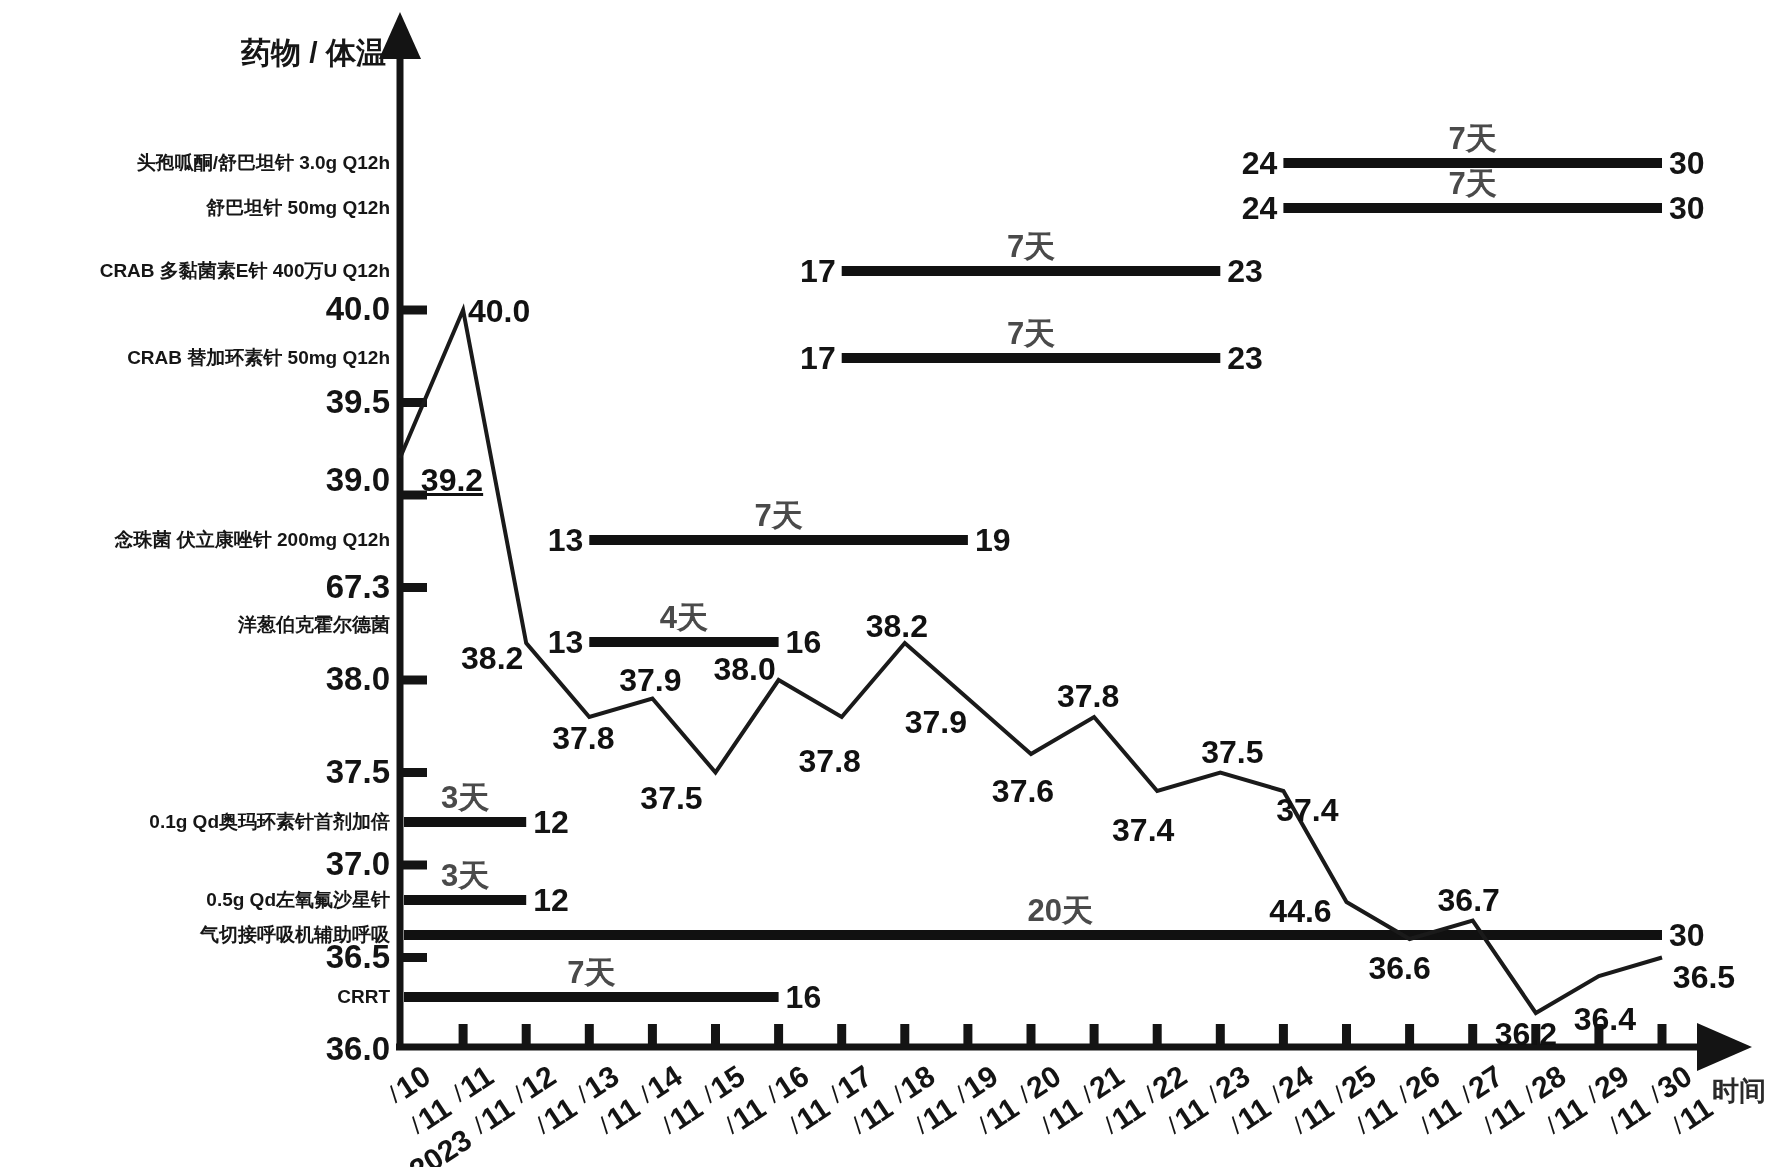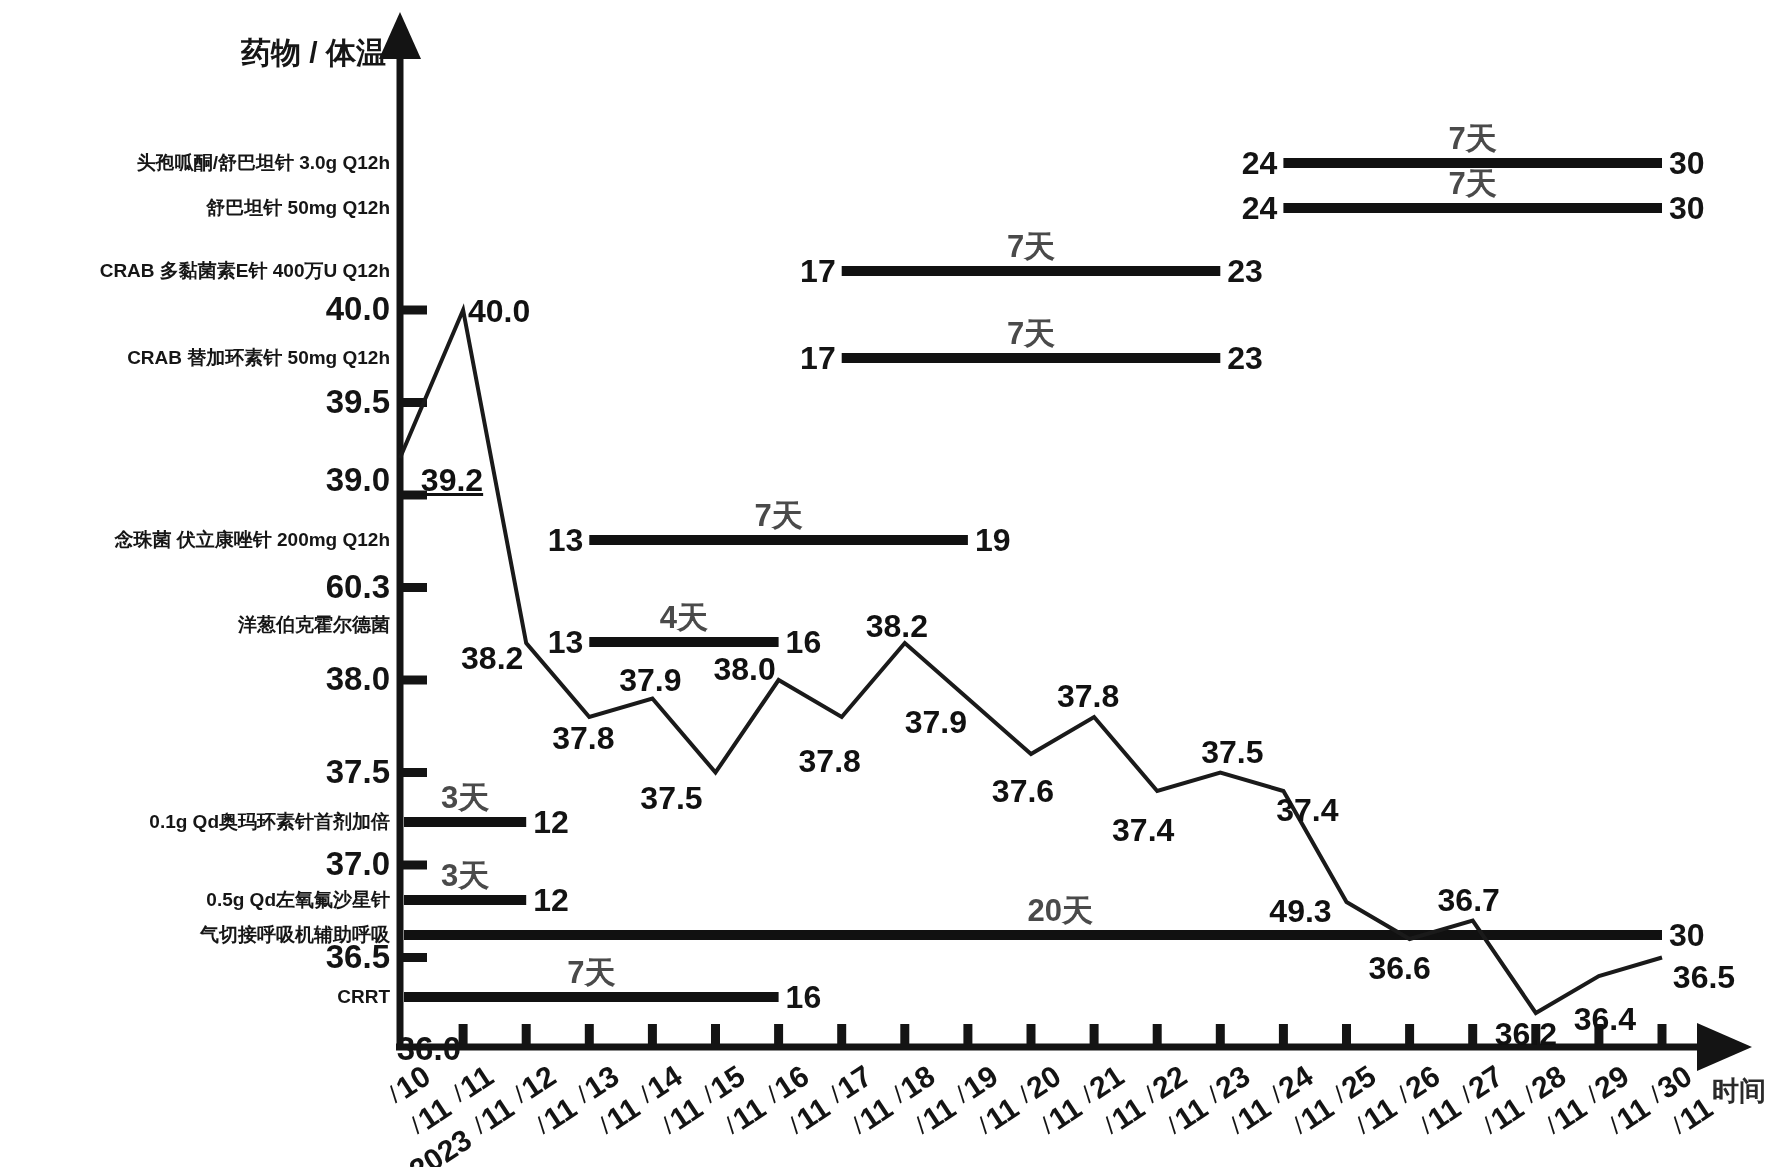--- a/index.html
+++ b/index.html
@@ -72,26 +72,26 @@
       <line x1="404" y1="822" x2="526.2" y2="822" stroke="#111111" stroke-width="10"></line>
       <line x1="404" y1="900" x2="526.2" y2="900" stroke="#111111" stroke-width="10"></line>
       <line x1="404" y1="935" x2="1662" y2="935" stroke="#111111" stroke-width="10"></line>
       <line x1="404" y1="997" x2="778.6" y2="997" stroke="#111111" stroke-width="10"></line>
       <polyline points="400,457.9999999999995 463.1,310 526.2,642.9999999999995 589.3,717.0000000000005 652.4,698.5000000000002 715.5,772.5 778.6,680 841.7,717.0000000000005 904.8,642.9999999999995 967.9,698.5000000000002 1031,753.9999999999998 1094.1,717.0000000000005 1157.2,791.0000000000002 1220.3000000000002,772.5 1283.4,791.0000000000002 1346.5,902.0000000000006 1409.6,938.9999999999998 1472.7,920.4999999999994 1535.8,1012.9999999999994 1598.9,976.0000000000002 1662,957.5" fill="none" stroke="#1a1a1a" stroke-width="4" stroke-linejoin="miter" stroke-miterlimit="6"></polyline>
     </svg>
   <div id="labels">
       <div class="abs ylab" style="right: 1383px; top: 290px;">40.0</div>
       <div class="abs ylab" style="right: 1383px; top: 382.5px;">39.5</div>
       <div class="abs ylab" style="right: 1383px; top: 461px;">39.0</div>
-      <div class="abs ylab" style="right: 1383px; top: 567.5px;">60.3</div>
+      <div class="abs ylab" style="right: 1383px; top: 567.5px;">67.3</div>
       <div class="abs ylab" style="right: 1383px; top: 660px;">38.0</div>
       <div class="abs ylab" style="right: 1383px; top: 752.5px;">37.5</div>
       <div class="abs ylab" style="right: 1383px; top: 845px;">37.0</div>
       <div class="abs ylab" style="right: 1383px; top: 937.5px;">36.5</div>
-      <div class="abs ylab" style="right: 1312px; top: 1030px; margin-left: 38px;">36.0</div>
+      <div class="abs ylab" style="right: 1383px; top: 1030px; margin-left: 38px;">36.0</div>
       <div class="abs medlab" style="right: 1383px; top: 146px;">
         <div>头孢呱酮/舒巴坦针 3.0g Q12h</div>
       </div>
       <div class="abs dur" style="left: 1412.7px; width: 120px; top: 118px;">7天</div>
       <div class="abs daynum" style="right: 495.6px; top: 145px;">24</div>
       <div class="abs daynum" style="left: 1669px; top: 145px;">30</div>
       <div class="abs medlab" style="right: 1383px; top: 191px;">
         <div>舒巴坦针 50mg Q12h</div>
       </div>
       <div class="abs dur" style="left: 1412.7px; width: 120px; top: 163px;">7天</div>
@@ -149,21 +149,21 @@
       <div class="abs ptlab" style="left: 611.5px; width: 120px; top: 779.5px;">37.5</div>
       <div class="abs ptlab" style="left: 684.6px; width: 120px; top: 651px;">38.0</div>
       <div class="abs ptlab" style="left: 769.7px; width: 120px; top: 743px;">37.8</div>
       <div class="abs ptlab" style="left: 836.8px; width: 120px; top: 608px;">38.2</div>
       <div class="abs ptlab" style="left: 875.9px; width: 120px; top: 703.5px;">37.9</div>
       <div class="abs ptlab" style="left: 963px; width: 120px; top: 773px;">37.6</div>
       <div class="abs ptlab" style="left: 1028.1px; width: 120px; top: 678px;">37.8</div>
       <div class="abs ptlab" style="left: 1083.2px; width: 120px; top: 812px;">37.4</div>
       <div class="abs ptlab" style="left: 1172.3px; width: 120px; top: 733.5px;">37.5</div>
       <div class="abs ptlab" style="left: 1247.4px; width: 120px; top: 792px;">37.4</div>
-      <div class="abs ptlab" style="left: 1240.5px; width: 120px; top: 893px;">49.3</div>
+      <div class="abs ptlab" style="left: 1240.5px; width: 120px; top: 893px;">44.6</div>
       <div class="abs ptlab" style="left: 1339.6px; width: 120px; top: 950px;">36.6</div>
       <div class="abs ptlab" style="left: 1408.7px; width: 120px; top: 881.5px;">36.7</div>
       <div class="abs ptlab" style="left: 1465.8px; width: 120px; top: 1016px;">36.2</div>
       <div class="abs ptlab" style="left: 1544.9px; width: 120px; top: 1001px;">36.4</div>
       <div class="abs ptlab" style="left: 1644px; width: 120px; top: 958.5px;">36.5</div>
       <div class="xwrap" style="left: 400px; top: 1056px;">
         <div class="xrot">
           <span class="xl">10</span>
           <span class="xl">11</span>
           <span class="xl">2023</span>

